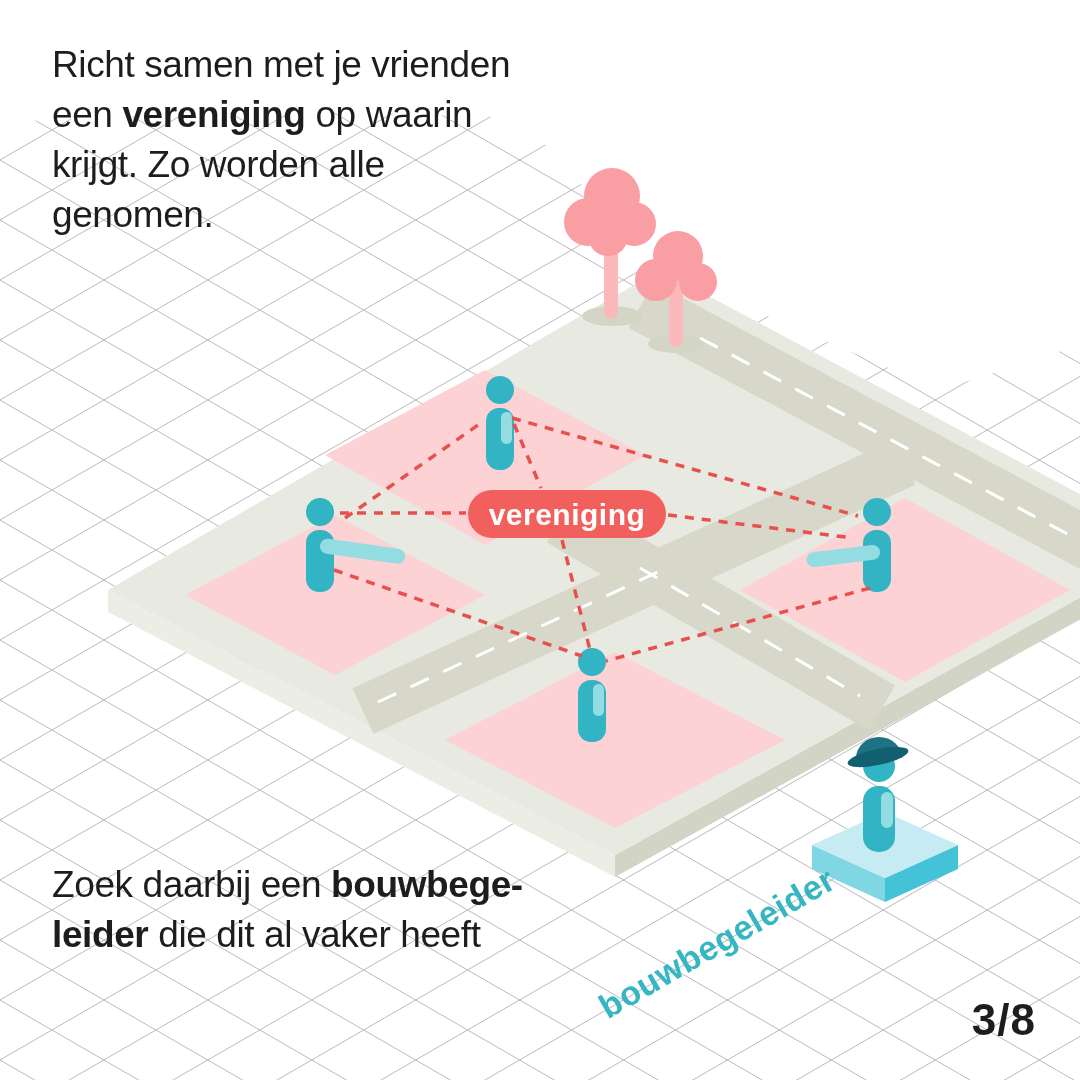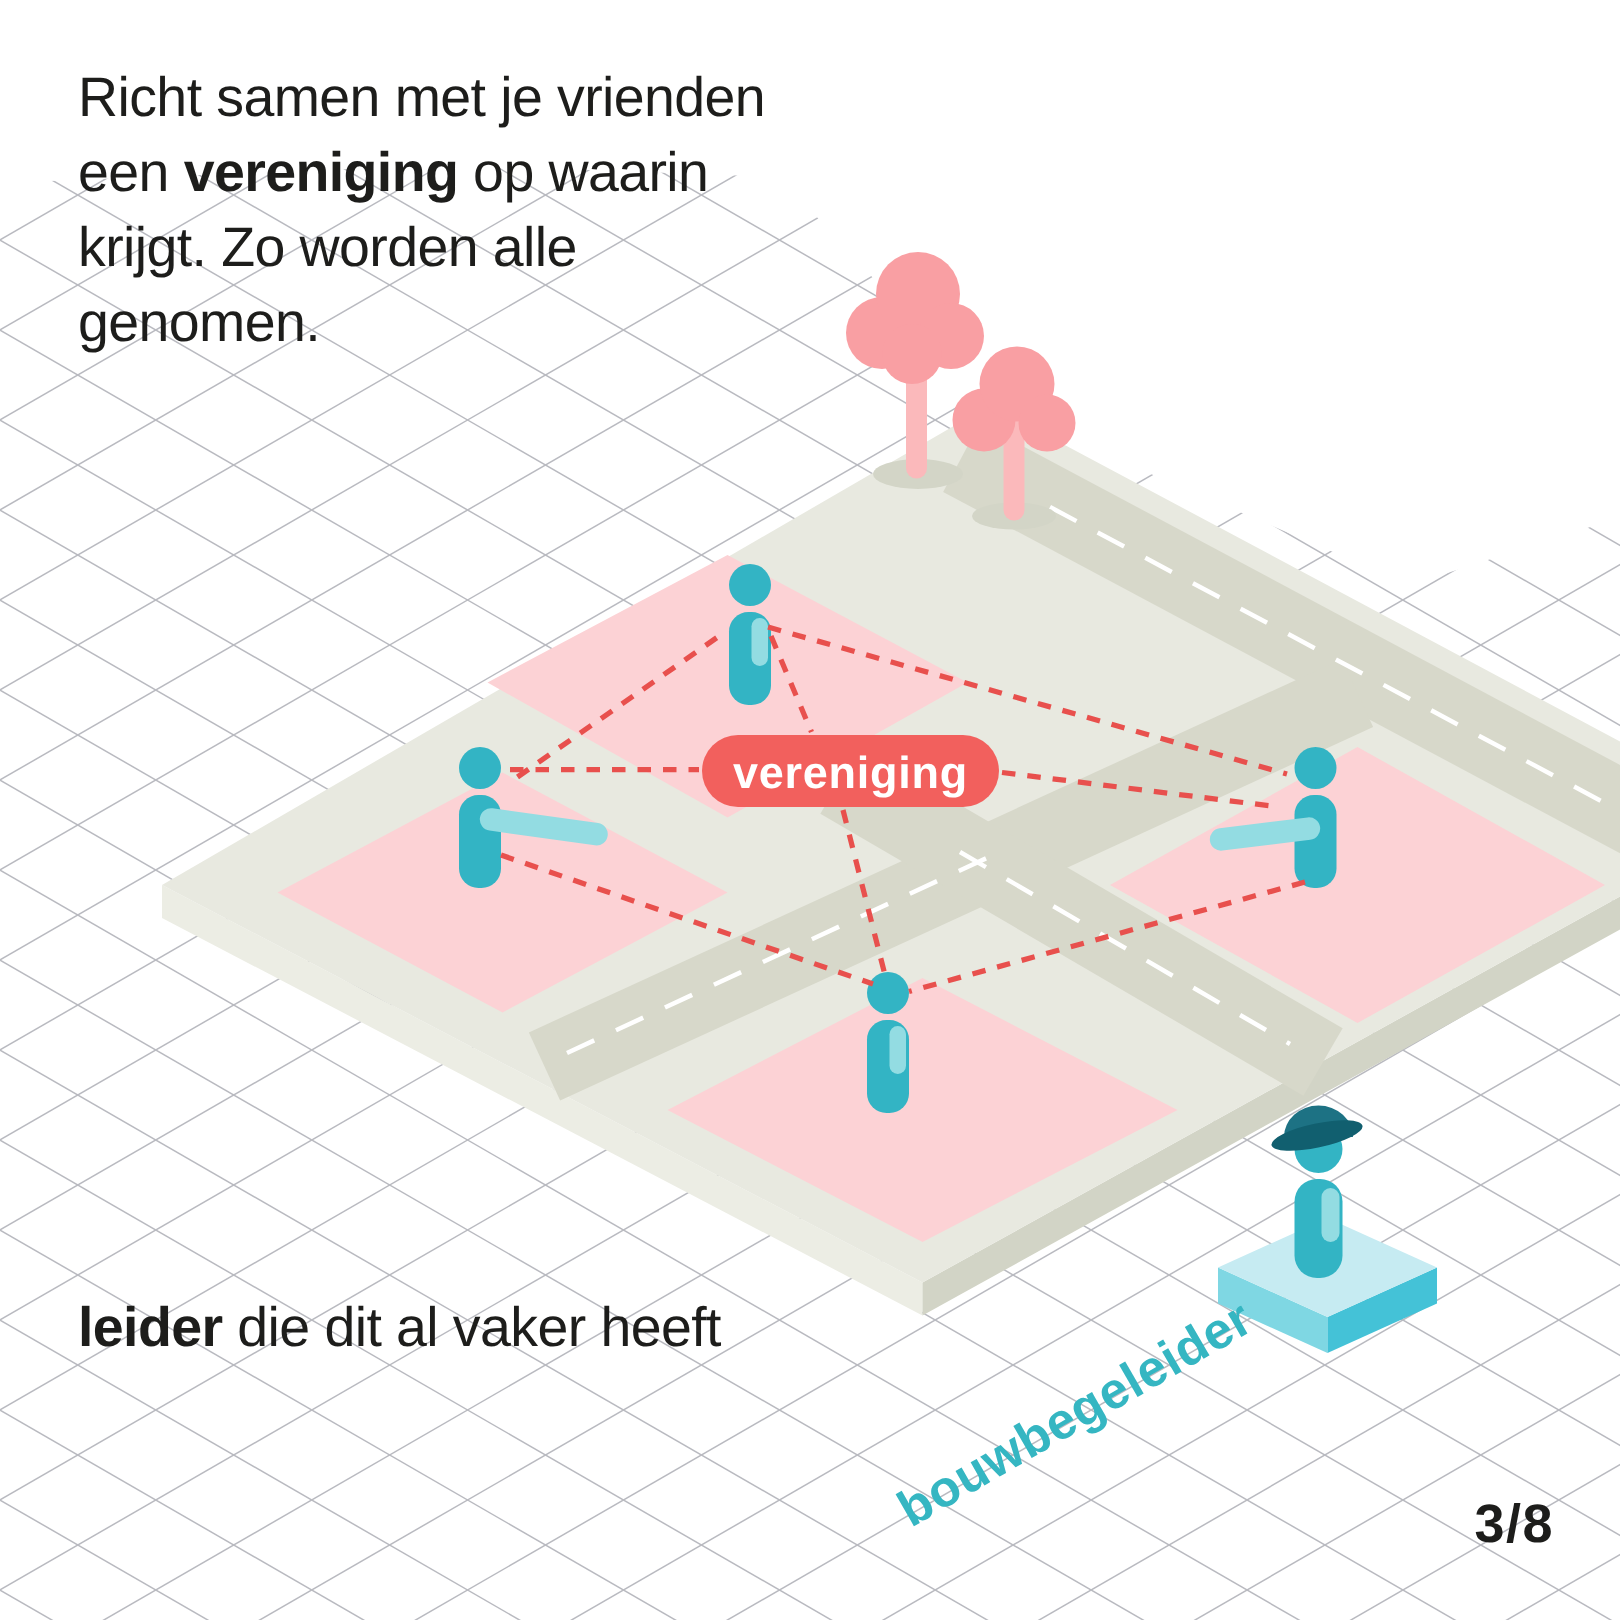--- a/index.html
+++ b/index.html
@@ -15,21 +15,21 @@
   .para .b{font-weight:700;}
   .para-intro{top:40px;width:560px;}
   .para-outro{top:860px;width:600px;}
   .role-label{
     position:absolute;left:602px;top:990px;width:300px;
     color:#35b6c2;font-size:34px;font-weight:700;letter-spacing:0.5px;
     transform:rotate(-30deg);transform-origin:0 50%;white-space:nowrap;
   }
   .page-indicator{
     position:absolute;right:44px;top:995px;color:#1d1d1b;
-    font-size:36px;font-weight:700;letter-spacing:1px;
+    font-size:44px;font-weight:700;letter-spacing:1px;
   }
   .pill-text{
     font-family:"Liberation Sans",sans-serif;font-weight:700;font-size:30px;letter-spacing:0.5px;
   }
 </style>
 </head>
 <body>
 
 <div class="canvas">
 
@@ -196,20 +196,21 @@
   </svg>
 
   <div class="para para-intro">
       <div><span>Richt samen met je vrienden</span></div>
       <div><span>een </span><span class="b">vereniging</span><span> op waarin</span></div>
       <div><span>krijgt. Zo worden alle</span></div>
       <div><span>genomen.</span></div>
     </div>
 
   <div class="para para-outro">
+      <div><span>Zoek daarbij een </span><span class="b">bouwbege-</span></div>
       <div><span class="b">leider</span><span> die dit al vaker heeft</span></div>
     </div>
 
   <div class="role-label">bouwbegeleider</div>
 
   <div class="page-indicator">3/8</div>
 
 </div>
 
 </body></html>

